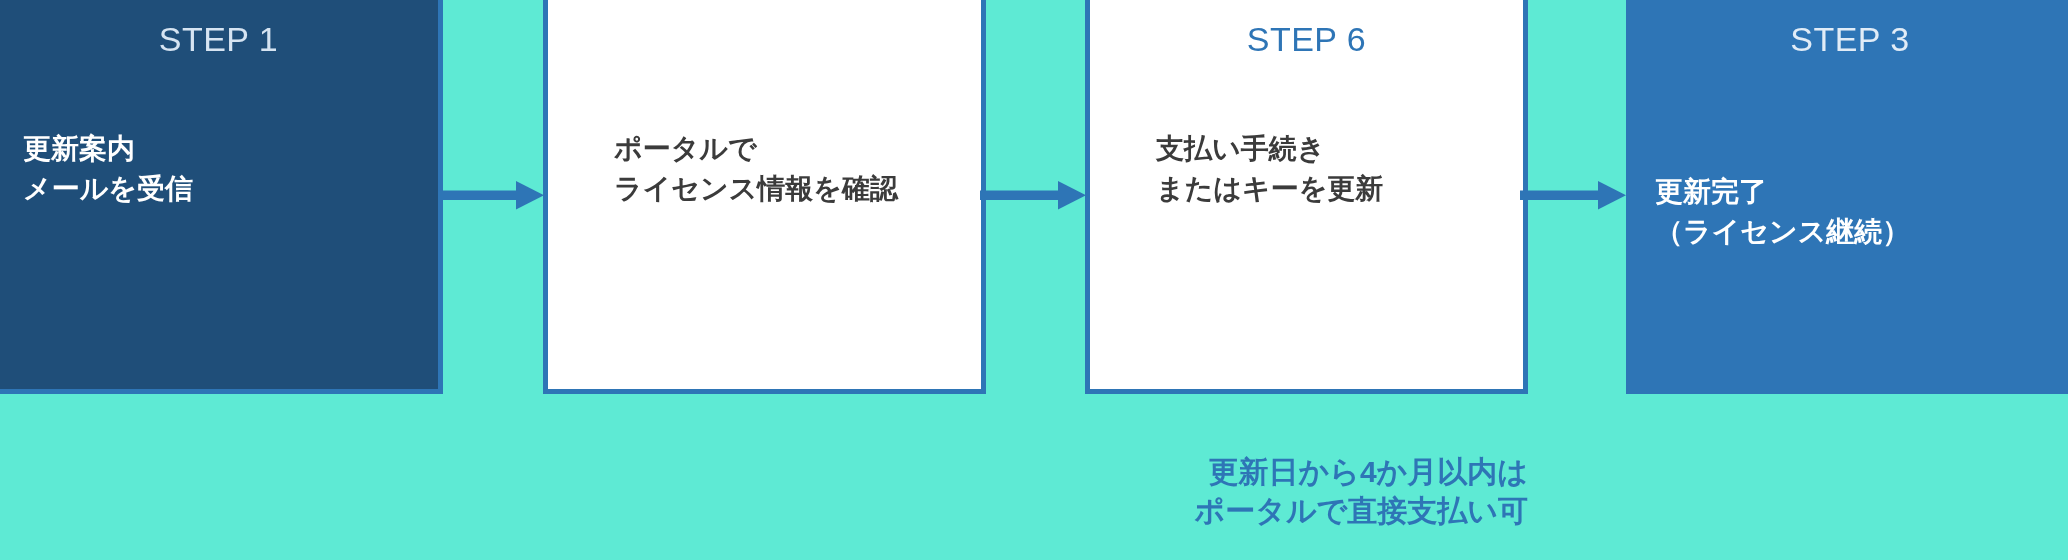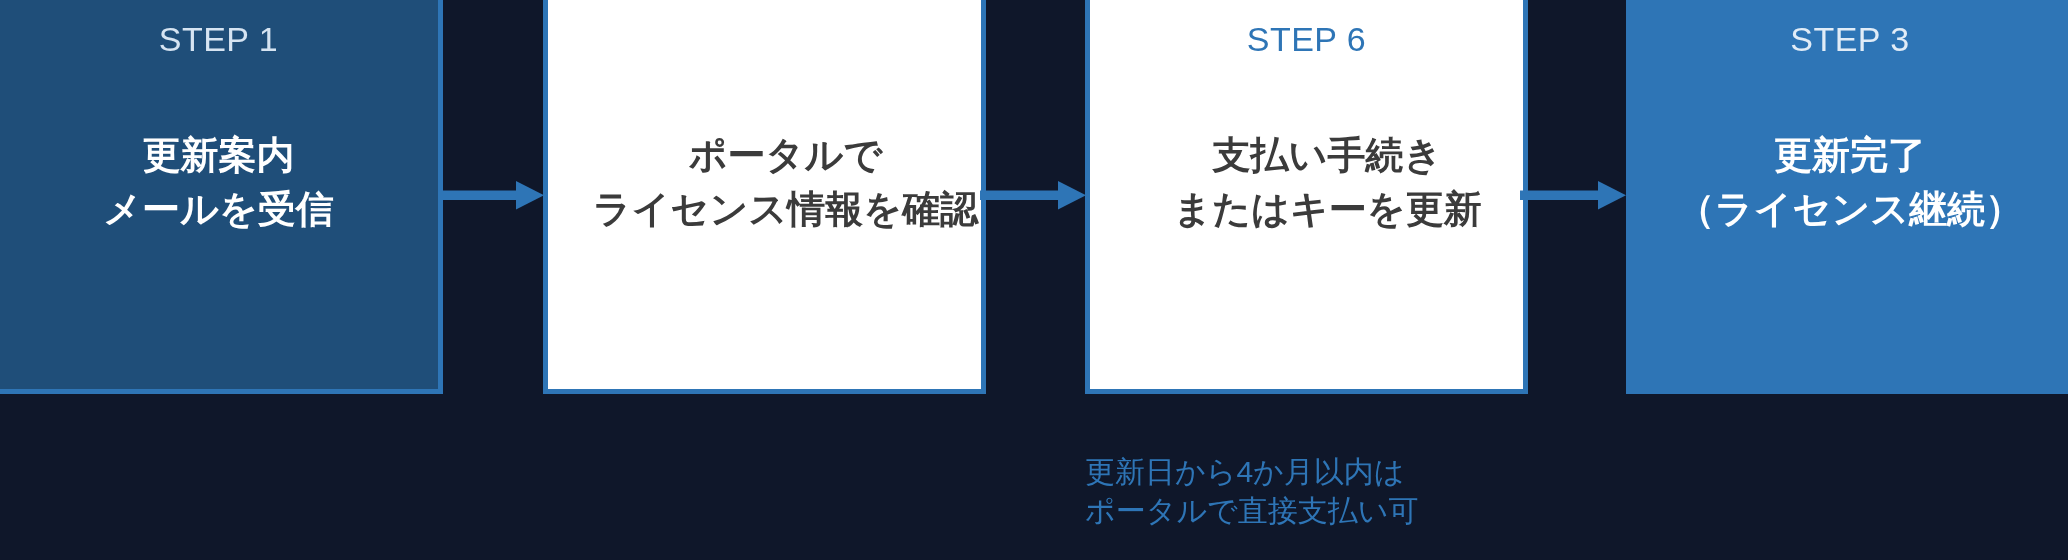--- a/index.html
+++ b/index.html
@@ -13,21 +13,21 @@
     position: relative;
     overflow: hidden;
     font-family: "Liberation Sans", "DejaVu Sans", sans-serif;
   }
 
   .stage {
     position: absolute;
     left: 0; top: 0;
     width: 2068px;
     height: 560px;
-    background: #0f172a;
+    background: #5eead4;
   }
 
   
   .step-box {
     position: absolute;
     box-sizing: border-box;
     display: flex;
     flex-direction: column;
     align-items: center;
     border: 5px solid #2E75B6;
@@ -59,44 +59,44 @@
   }
   .filled-dark .step-label { color: #D6E4F2; }
   .filled-mid  .step-label { color: #E1ECF7; }
   .outline     .step-label { color: #2E75B6; }
 
   .step-body {
     position: absolute;
     top: 130px;
     left: 0;
     right: 0;
-    text-align: center;
-    font-size: 38px;
+    font-size: 28px;
     font-weight: 700;
     line-height: 1.42;
     white-space: pre-line;
+    padding-left: 24px;
   }
   .filled-dark .step-body { color: #FFFFFF; }
-  .filled-mid  .step-body { color: #FFFFFF; }
+  .filled-mid  .step-body { color: #FFFFFF; margin-top: 43px; }
   .outline     .step-body { color: #3B3B3B; margin-left: 42px; }
 
   
   .arrow {
     position: absolute;
     height: 34px;
     display: block;
   }
 
   
   .caption {
     position: absolute;
-    text-align: left;
+    text-align: right;
     color: #2E75B6;
     font-size: 30px;
-    font-weight: 400;
+    font-weight: 700;
     line-height: 1.3;
     white-space: pre-line;
   }
 </style>
 </head>
 <body>
 
 <div class="stage">
 
   <div class="step-box filled-dark" style="left:-6px; top:-6px; width:449px; height:400px;">

